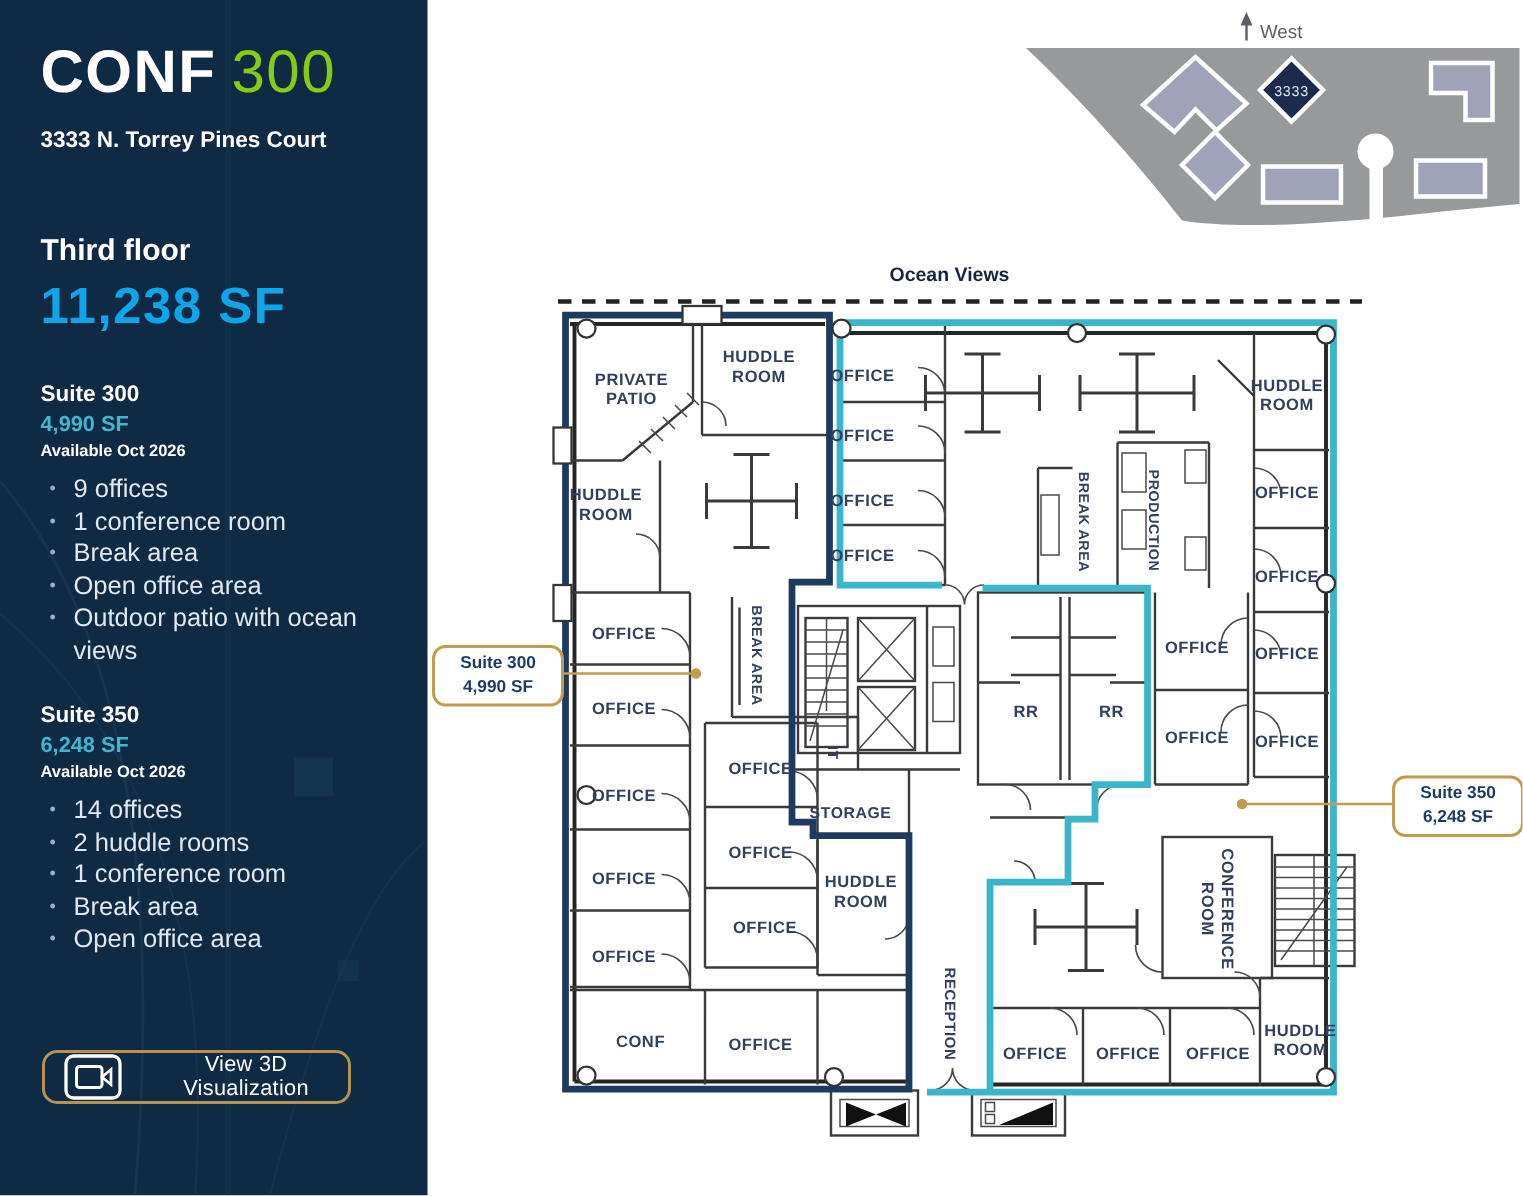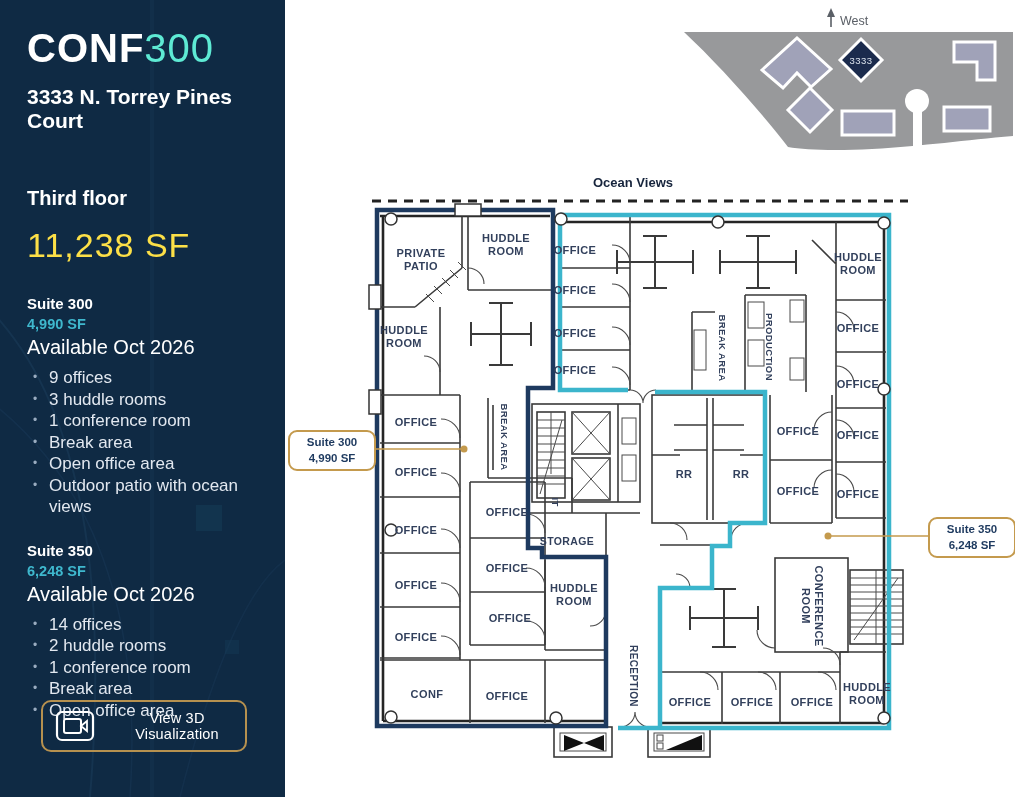--- a/index.html
+++ b/index.html
@@ -5,32 +5,32 @@
   html,body{margin:0;padding:0;}
   body{width:1015px;height:797px;position:relative;overflow:hidden;background:#ffffff;
        font-family:"Liberation Sans", sans-serif;}
 
   
   .sidebar{position:absolute;left:0;top:0;width:285px;height:797px;background:#0F2A44;color:#fff;}
   .sidebar-deco{position:absolute;inset:0;pointer-events:none;}
   .sidebar-content{position:relative;padding:26px 20px 0 27px;}
   .title-row{white-space:nowrap;letter-spacing:1px;}
   .title-primary{font-size:40px;font-weight:800;color:#fff;}
-  .title-secondary{font-size:40px;font-weight:300;color:#5eead4;}
-  .address{font-size:21px;font-weight:700;margin-top:14px;}
+  .title-secondary{font-size:40px;font-weight:300;color:#84cc16;margin-left:10px;}
+  .address{font-size:15px;font-weight:700;margin-top:14px;}
   .floor-label{font-size:20px;font-weight:700;margin-top:54px;}
-  .floor-area{font-size:34px;font-weight:400;color:#fde047;margin-top:16px;letter-spacing:1px;}
+  .floor-area{font-size:34px;font-weight:700;color:#0ea5e9;margin-top:6px;letter-spacing:1px;}
   .suite-block{margin-top:30px;}
   .suite-name{font-size:15px;font-weight:700;}
   .suite-area{font-size:14.5px;font-weight:700;color:#3FB8CE;margin-top:4px;}
-  .suite-avail{font-size:20px;font-weight:400;margin-top:4px;}
+  .suite-avail{font-size:11px;font-weight:700;margin-top:4px;}
   ul.features{list-style:none;margin:8px 0 0 0;padding:0;}
   ul.features li{font-size:17px;color:#E2E8F0;line-height:21.5px;padding-left:22px;position:relative;}
   ul.features li::before{content:"•";position:absolute;left:6px;color:#9AAcc0;font-size:12px;}
-  .cta-button{position:absolute;left:41px;top:700px;width:206px;height:52px;border:2.5px solid #B6914F;
+  .cta-button{position:absolute;left:28px;top:700px;width:206px;height:36px;border:2.5px solid #B6914F;
       border-radius:10px;background:transparent;display:flex;align-items:center;gap:26px;
       padding:0 12px;cursor:pointer;}
   .cta-label{color:#fff;font-size:14.5px;font-weight:400;letter-spacing:.2px;}
 
   
   .plan-svg{position:absolute;left:0;top:0;width:1015px;height:797px;}
 
   .room-label{fill:#32405C;font-weight:700;font-size:11px;letter-spacing:.4px;text-anchor:middle;
       font-family:"Liberation Sans", sans-serif;}
   .ocean-label{fill:#16243C;font-weight:700;font-size:13px;text-anchor:middle;}
@@ -69,21 +69,20 @@
 
     <div class="floor-label">Third floor</div>
     <div class="floor-area">11,238 SF</div>
 
     <div class="suite-block">
       <div class="suite-name">Suite 300</div>
       <div class="suite-area">4,990 SF</div>
       <div class="suite-avail">Available Oct 2026</div>
       <ul class="features">
           <li>9 offices</li>
-          <li>3 huddle rooms</li>
           <li>1 conference room</li>
           <li>Break area</li>
           <li>Open office area</li>
           <li>Outdoor patio with ocean views</li>
         </ul>
     </div>
 
     <div class="suite-block" style="margin-top:24px;">
       <div class="suite-name">Suite 350</div>
       <div class="suite-area">6,248 SF</div>

